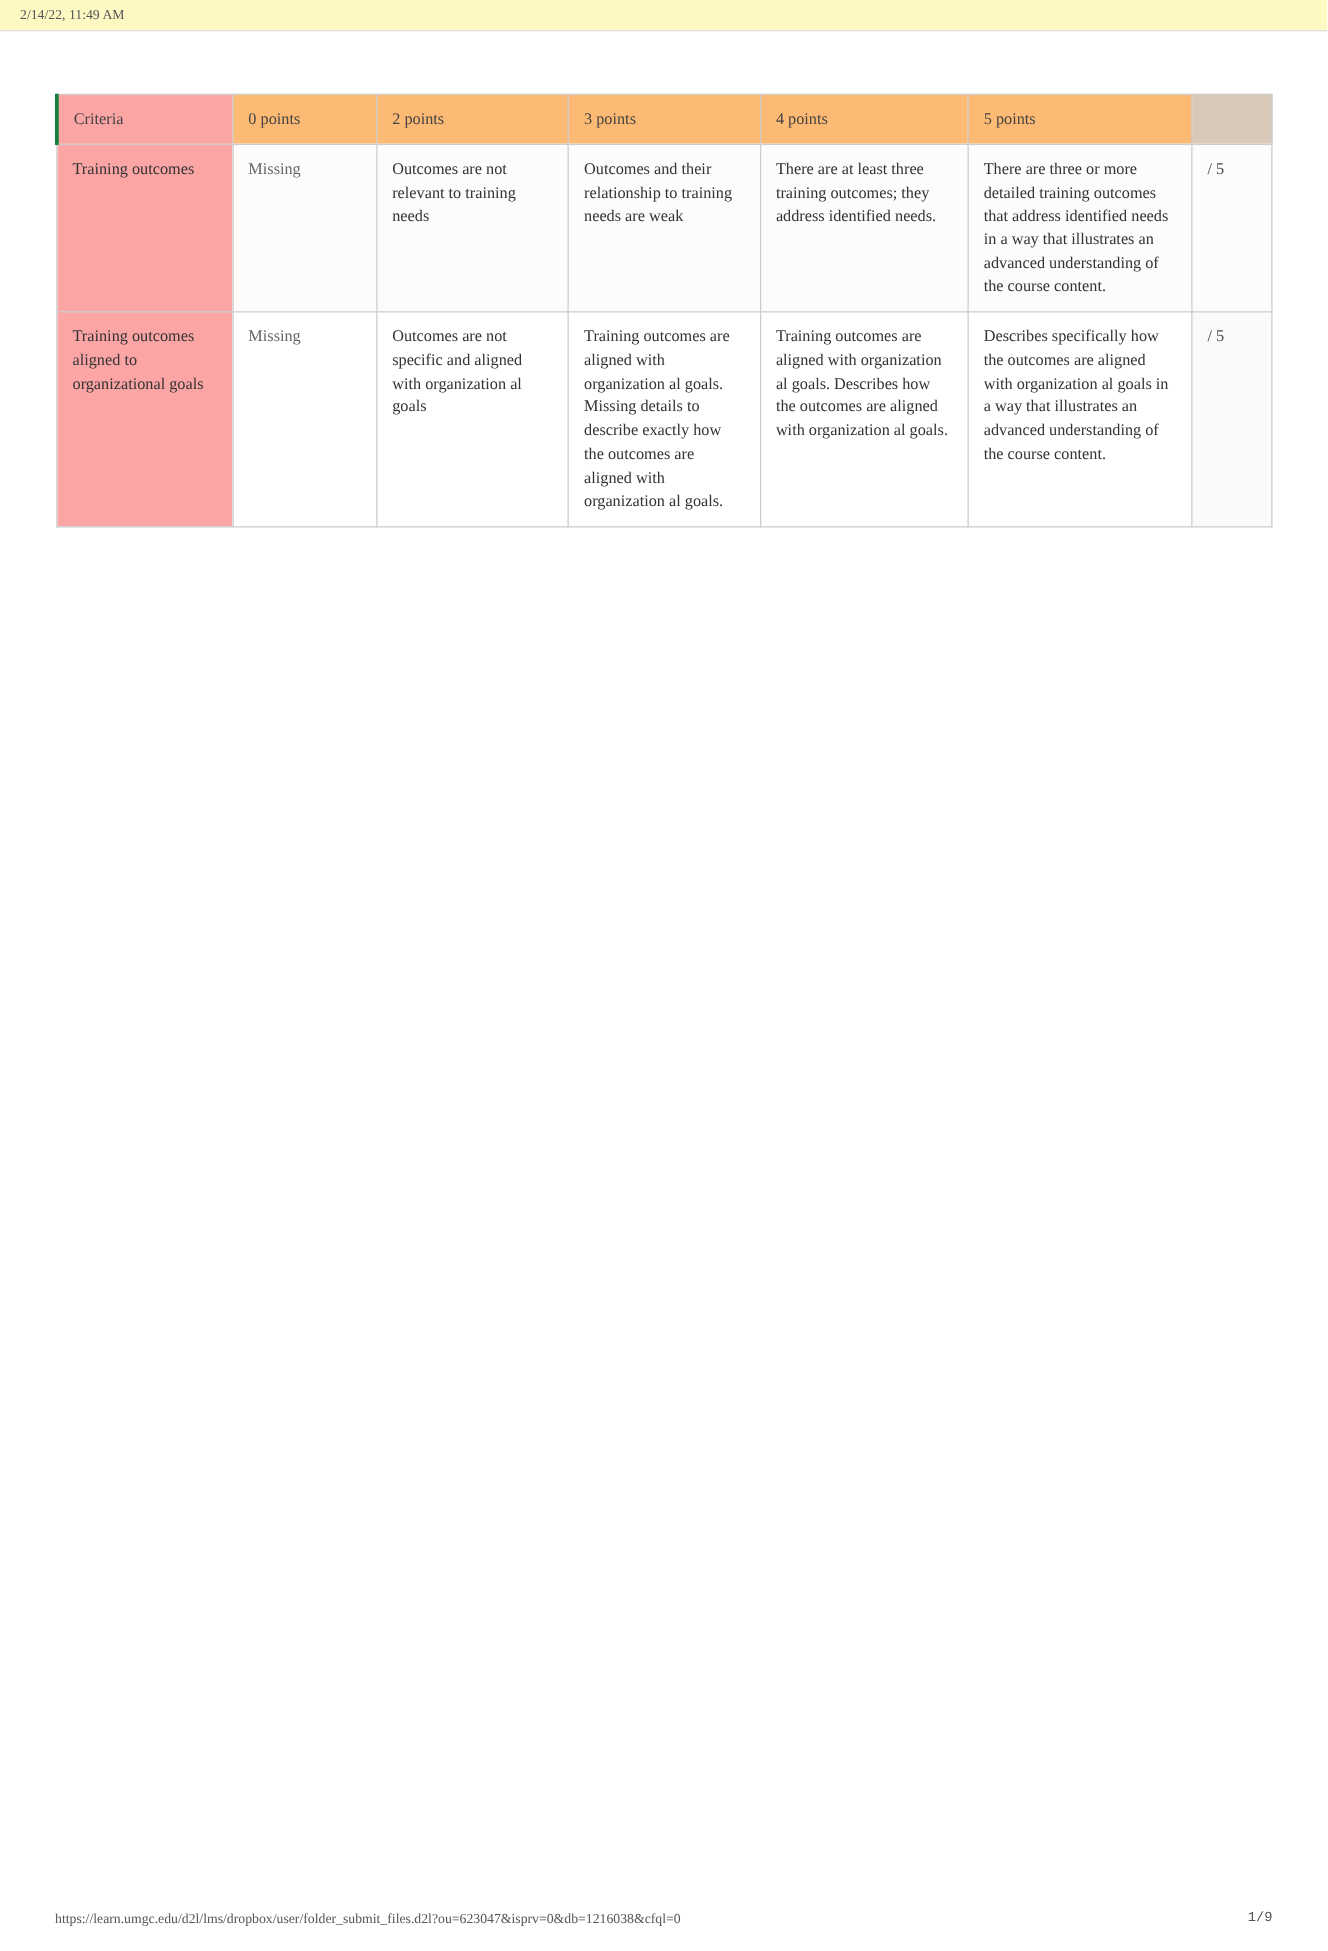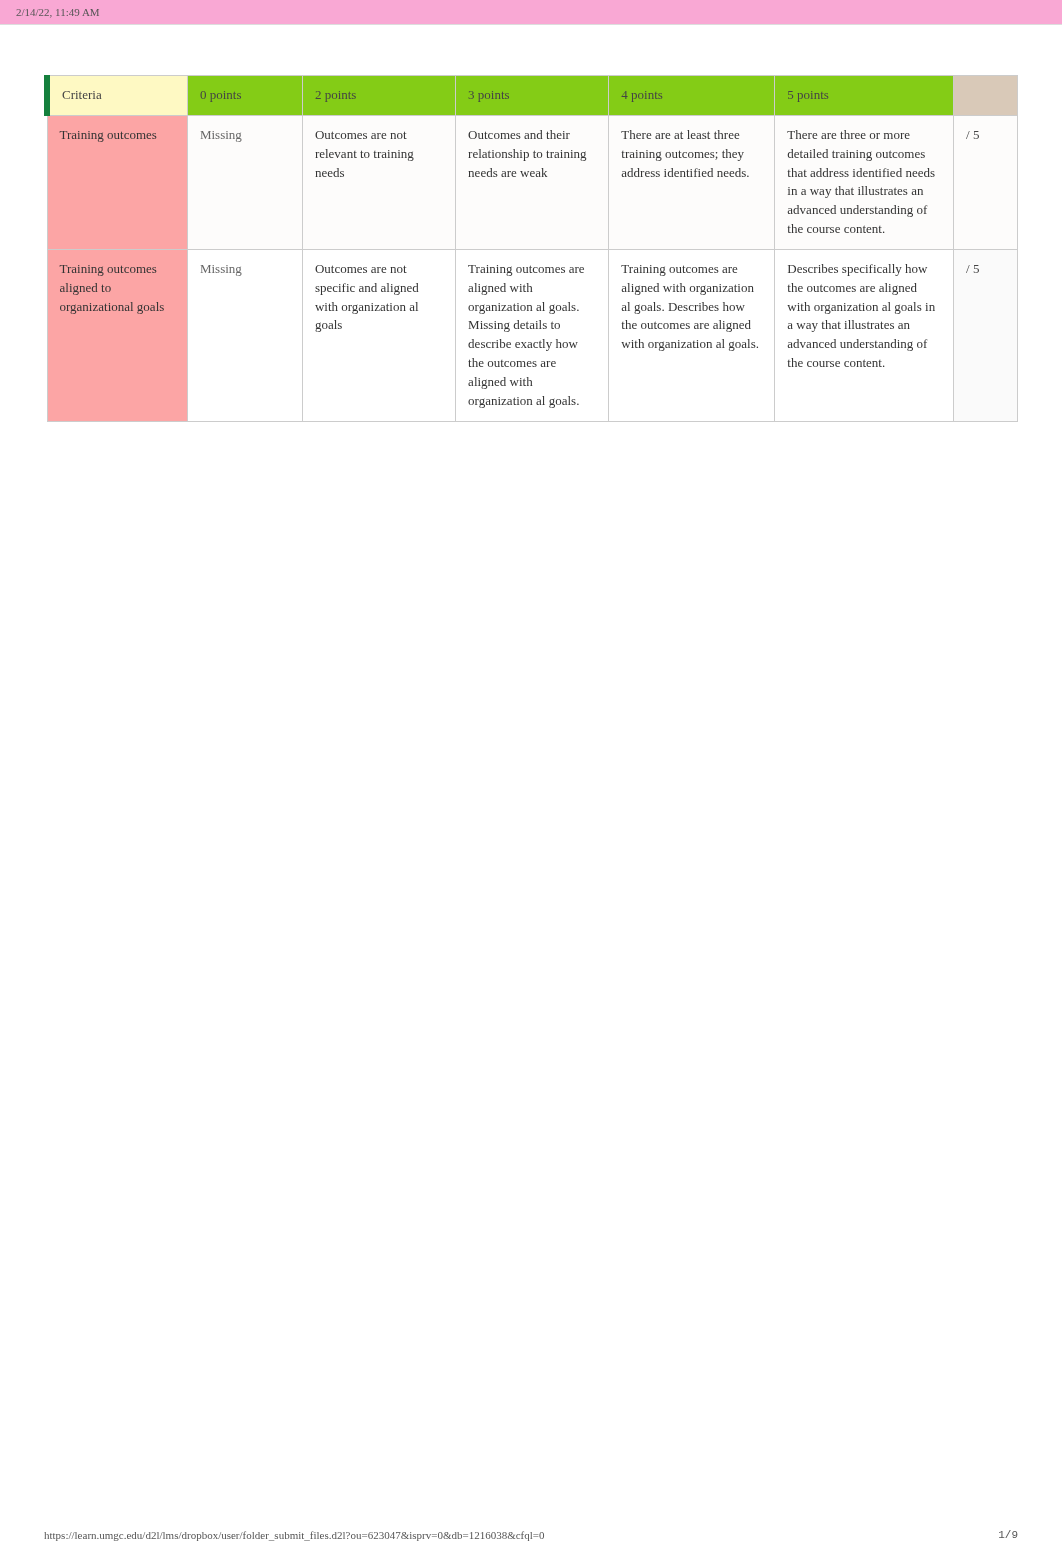--- a/index.html
+++ b/index.html
@@ -11,21 +11,21 @@
       width: 1062px;
     }
 
     .browser-bar {
       display: flex;
       align-items: center;
       padding: 6px 16px;
       font-size: 11px;
       color: #555;
       border-bottom: 1px solid #ddd;
-      background: #f9a8d4;
+      background: #fef9c3;
     }
     .browser-bar .timestamp {
       min-width: 120px;
       margin-right: 20px;
     }
     .browser-bar .page-title {
       flex: 1;
     }
 
     .main-content {
@@ -63,27 +63,27 @@
 
     .rubric-table thead th {
       background: #e8e0d5;
       font-weight: normal;
       font-size: 13px;
       color: #444;
       text-align: left;
     }
 
     .rubric-table thead th:first-child {
-      background: #fef9c3;
+      background: #fca5a5;
       border-top: 1px solid #ccc;
-      border-left: 6px solid #15803d;
+      border-left: 3px solid #15803d;
     }
 
     .rubric-table thead th.points-header {
-      background: #84cc16;
+      background: #fdba74;
     }
 
     .rubric-table thead th.score-header {
       background: #d9c9b8;
       min-width: 50px;
       width: 50px;
     }
 
     .criteria-col { width: 110px; background: #f9f9f9; }
     .col-0 { width: 90px; }

